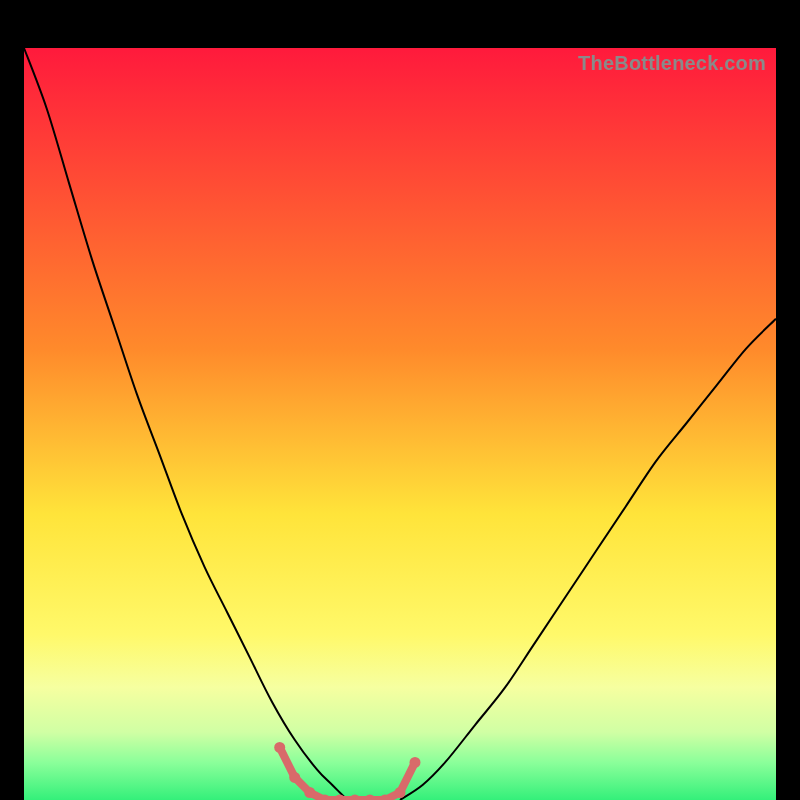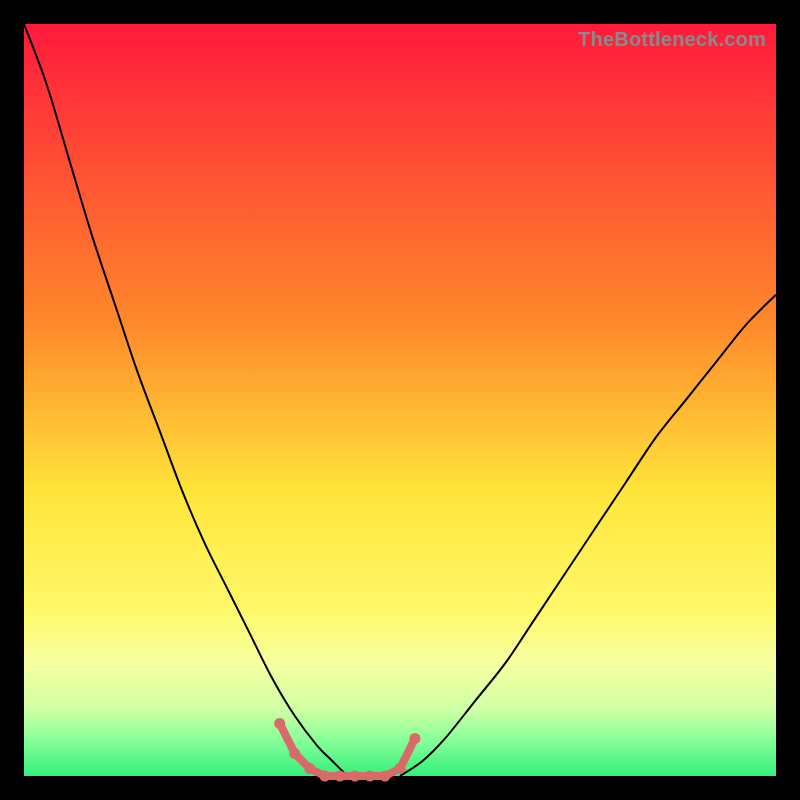--- a/index.html
+++ b/index.html
@@ -40,21 +40,21 @@
     top: 0;
     width: 752px;
     height: 752px;
     overflow: visible;
   }
 </style>
 </head>
 <body>
 
 <div class="stage">
-  <div class="plot-area" style="background: linear-gradient(rgb(255, 26, 60) 0%, rgb(255, 138, 43) 40%, rgb(255, 228, 58) 62%, rgb(255, 249, 106) 78%, rgb(246, 255, 160) 85%, rgb(208, 255, 164) 91%, rgb(139, 255, 154) 95%, rgb(52, 240, 122) 100%);">
+  <div class="plot-area" style="background: linear-gradient(rgb(255, 26, 60) 0%, rgb(255, 138, 43) 40%, rgb(255, 228, 58) 62%, rgb(255, 249, 106) 78%, rgb(246, 255, 160) 85%, rgb(208, 255, 164) 91%, rgb(139, 255, 154) 95%, rgb(52, 240, 122) 100%); margin-top: 24px;">
 
     <div class="watermark">TheBottleneck.com</div>
 
     <svg class="curves" viewBox="0 0 752 752" preserveAspectRatio="none">
       <path fill="none" stroke="#000000" stroke-width="2" d="M 0.0 0.0 C 3.8 10.0, 15.0 37.6, 22.6 60.2 C 30.1 82.7, 37.6 110.3, 45.1 135.4 C 52.6 160.4, 60.2 186.7, 67.7 210.6 C 75.2 234.4, 82.7 255.7, 90.2 278.2 C 97.8 300.8, 105.3 324.6, 112.8 345.9 C 120.3 367.2, 127.8 386.0, 135.4 406.1 C 142.9 426.1, 150.4 447.4, 157.9 466.2 C 165.4 485.0, 173.0 502.6, 180.5 518.9 C 188.0 535.2, 195.5 549.0, 203.0 564.0 C 210.6 579.0, 218.1 594.1, 225.6 609.1 C 233.1 624.2, 240.6 640.5, 248.2 654.2 C 255.7 668.0, 263.2 680.6, 270.7 691.8 C 278.2 703.1, 287.0 714.4, 293.3 721.9 C 299.5 729.4, 303.3 731.9, 308.3 737.0 C 313.3 742.0, 320.9 749.5, 323.4 752.0"></path>
       <path fill="none" stroke="#000000" stroke-width="2" d="M 376.0 752.0 C 379.8 749.5, 391.0 743.2, 398.6 737.0 C 406.1 730.7, 412.3 724.4, 421.1 714.4 C 429.9 704.4, 441.2 689.3, 451.2 676.8 C 461.2 664.3, 471.3 653.0, 481.3 639.2 C 491.3 625.4, 501.3 609.1, 511.4 594.1 C 521.4 579.0, 531.4 564.0, 541.4 549.0 C 551.5 533.9, 561.5 518.9, 571.5 503.8 C 581.5 488.8, 591.6 473.8, 601.6 458.7 C 611.6 443.7, 621.7 427.4, 631.7 413.6 C 641.7 399.8, 651.7 388.5, 661.8 376.0 C 671.8 363.5, 681.8 350.9, 691.8 338.4 C 701.9 325.9, 711.9 312.1, 721.9 300.8 C 731.9 289.5, 747.0 275.7, 752.0 270.7"></path>
       <g>
           <circle cx="255.7" cy="699.4" r="5.5" fill="#d86a6a"></circle>
           <circle cx="270.7" cy="729.4" r="5.5" fill="#d86a6a"></circle>
           <circle cx="285.8" cy="744.5" r="5.5" fill="#d86a6a"></circle>

